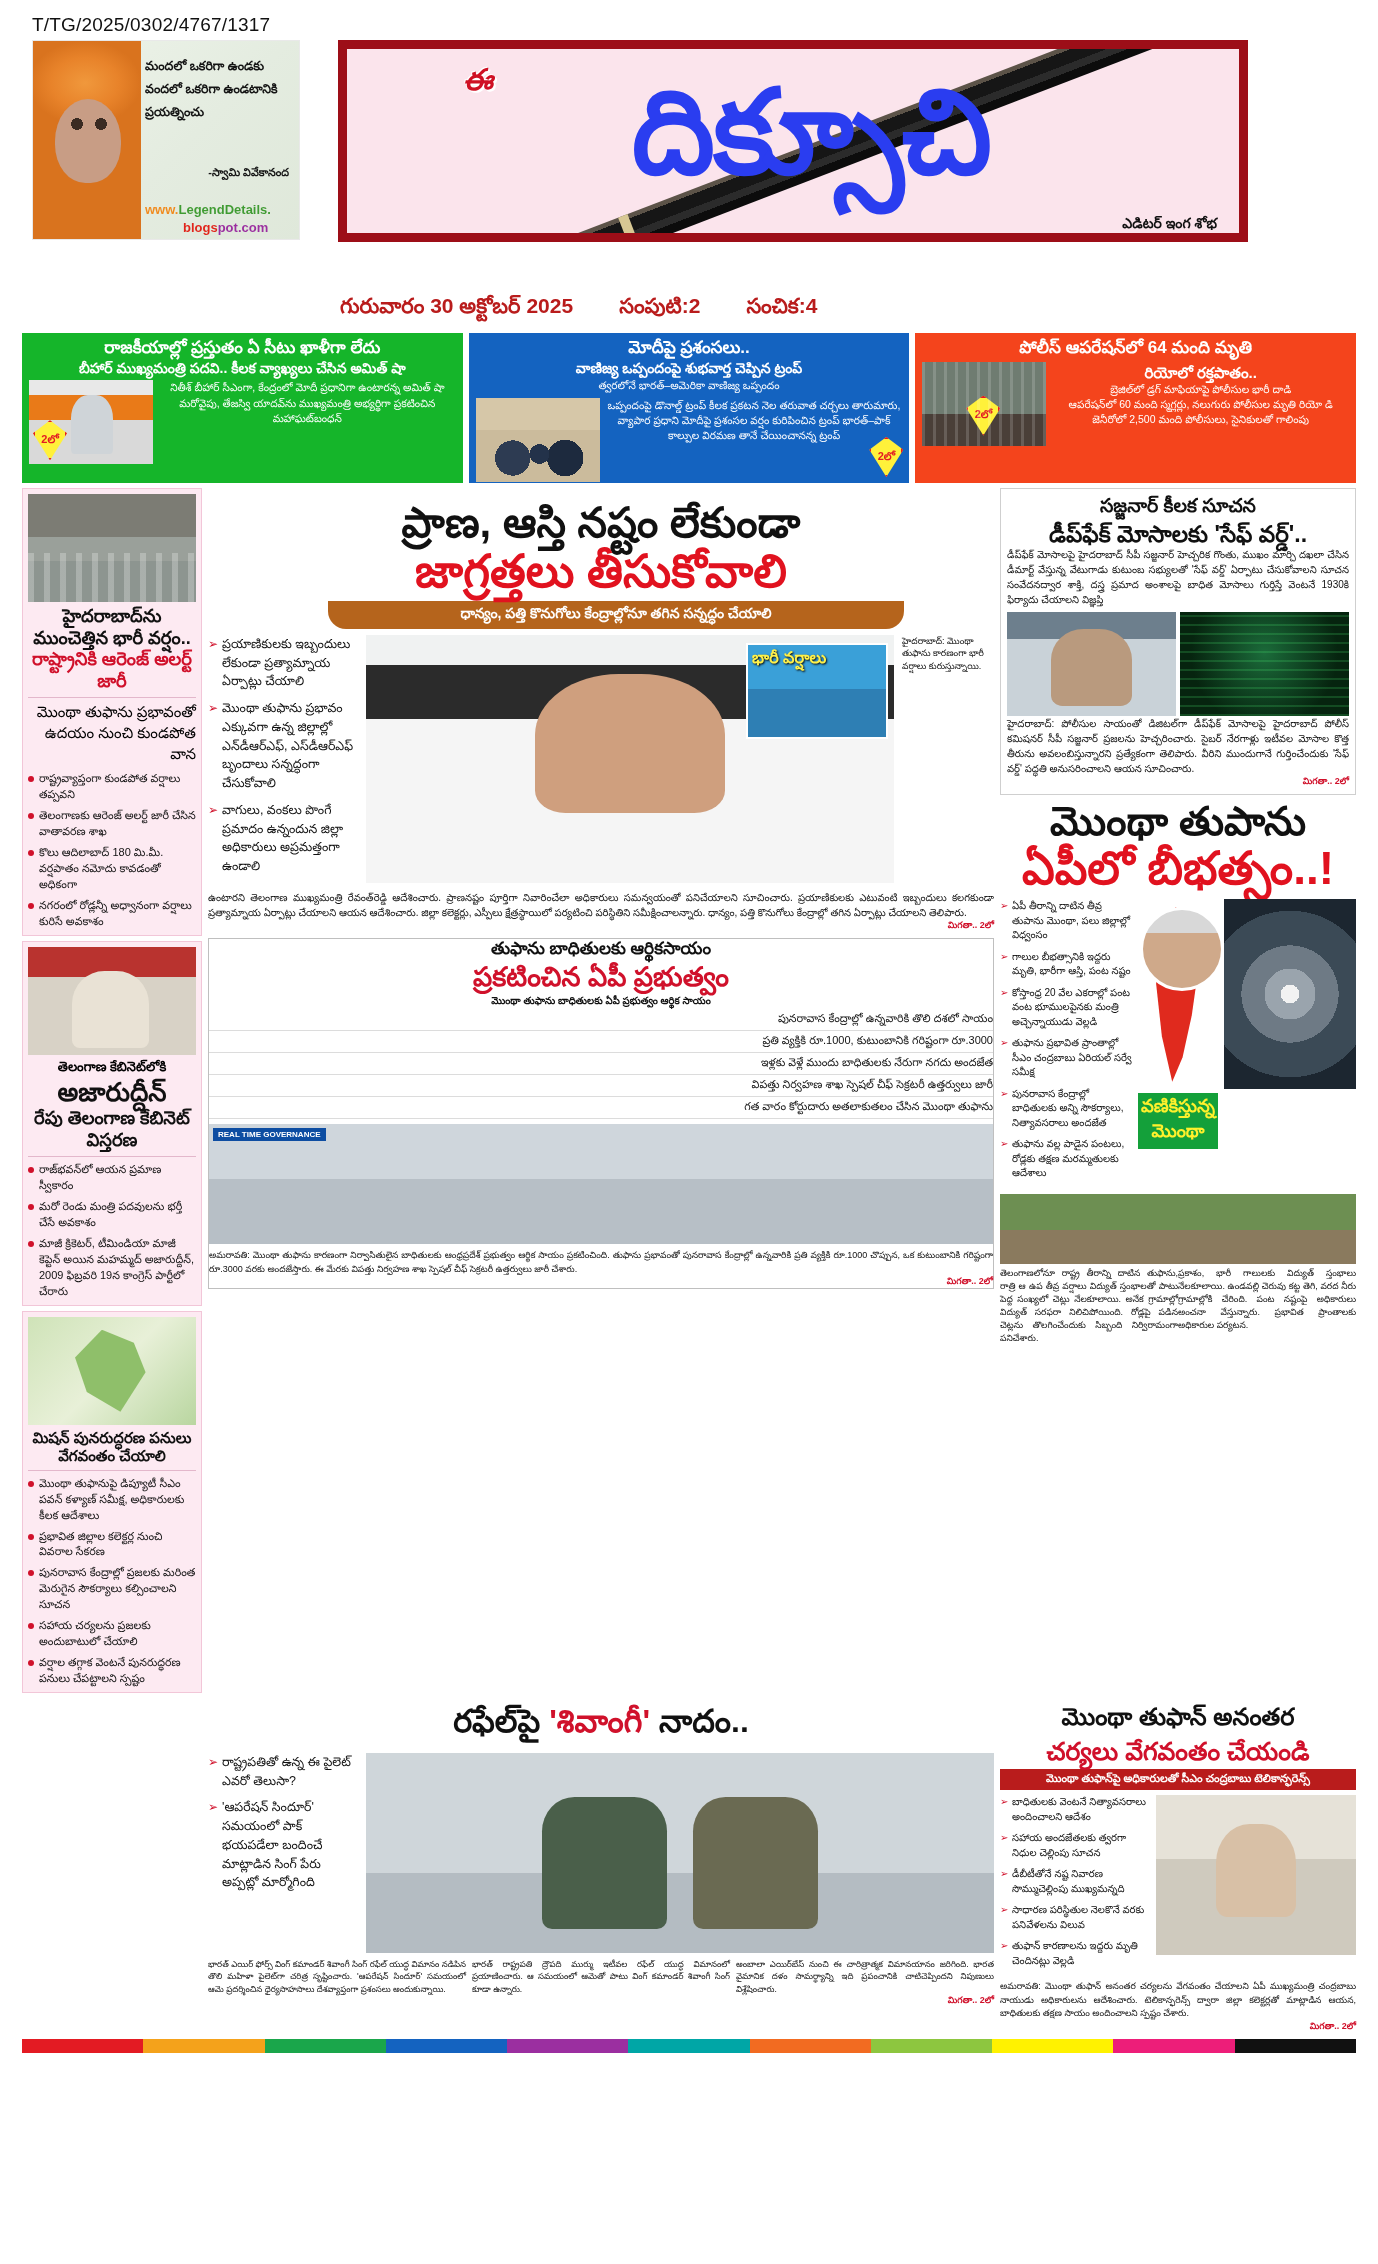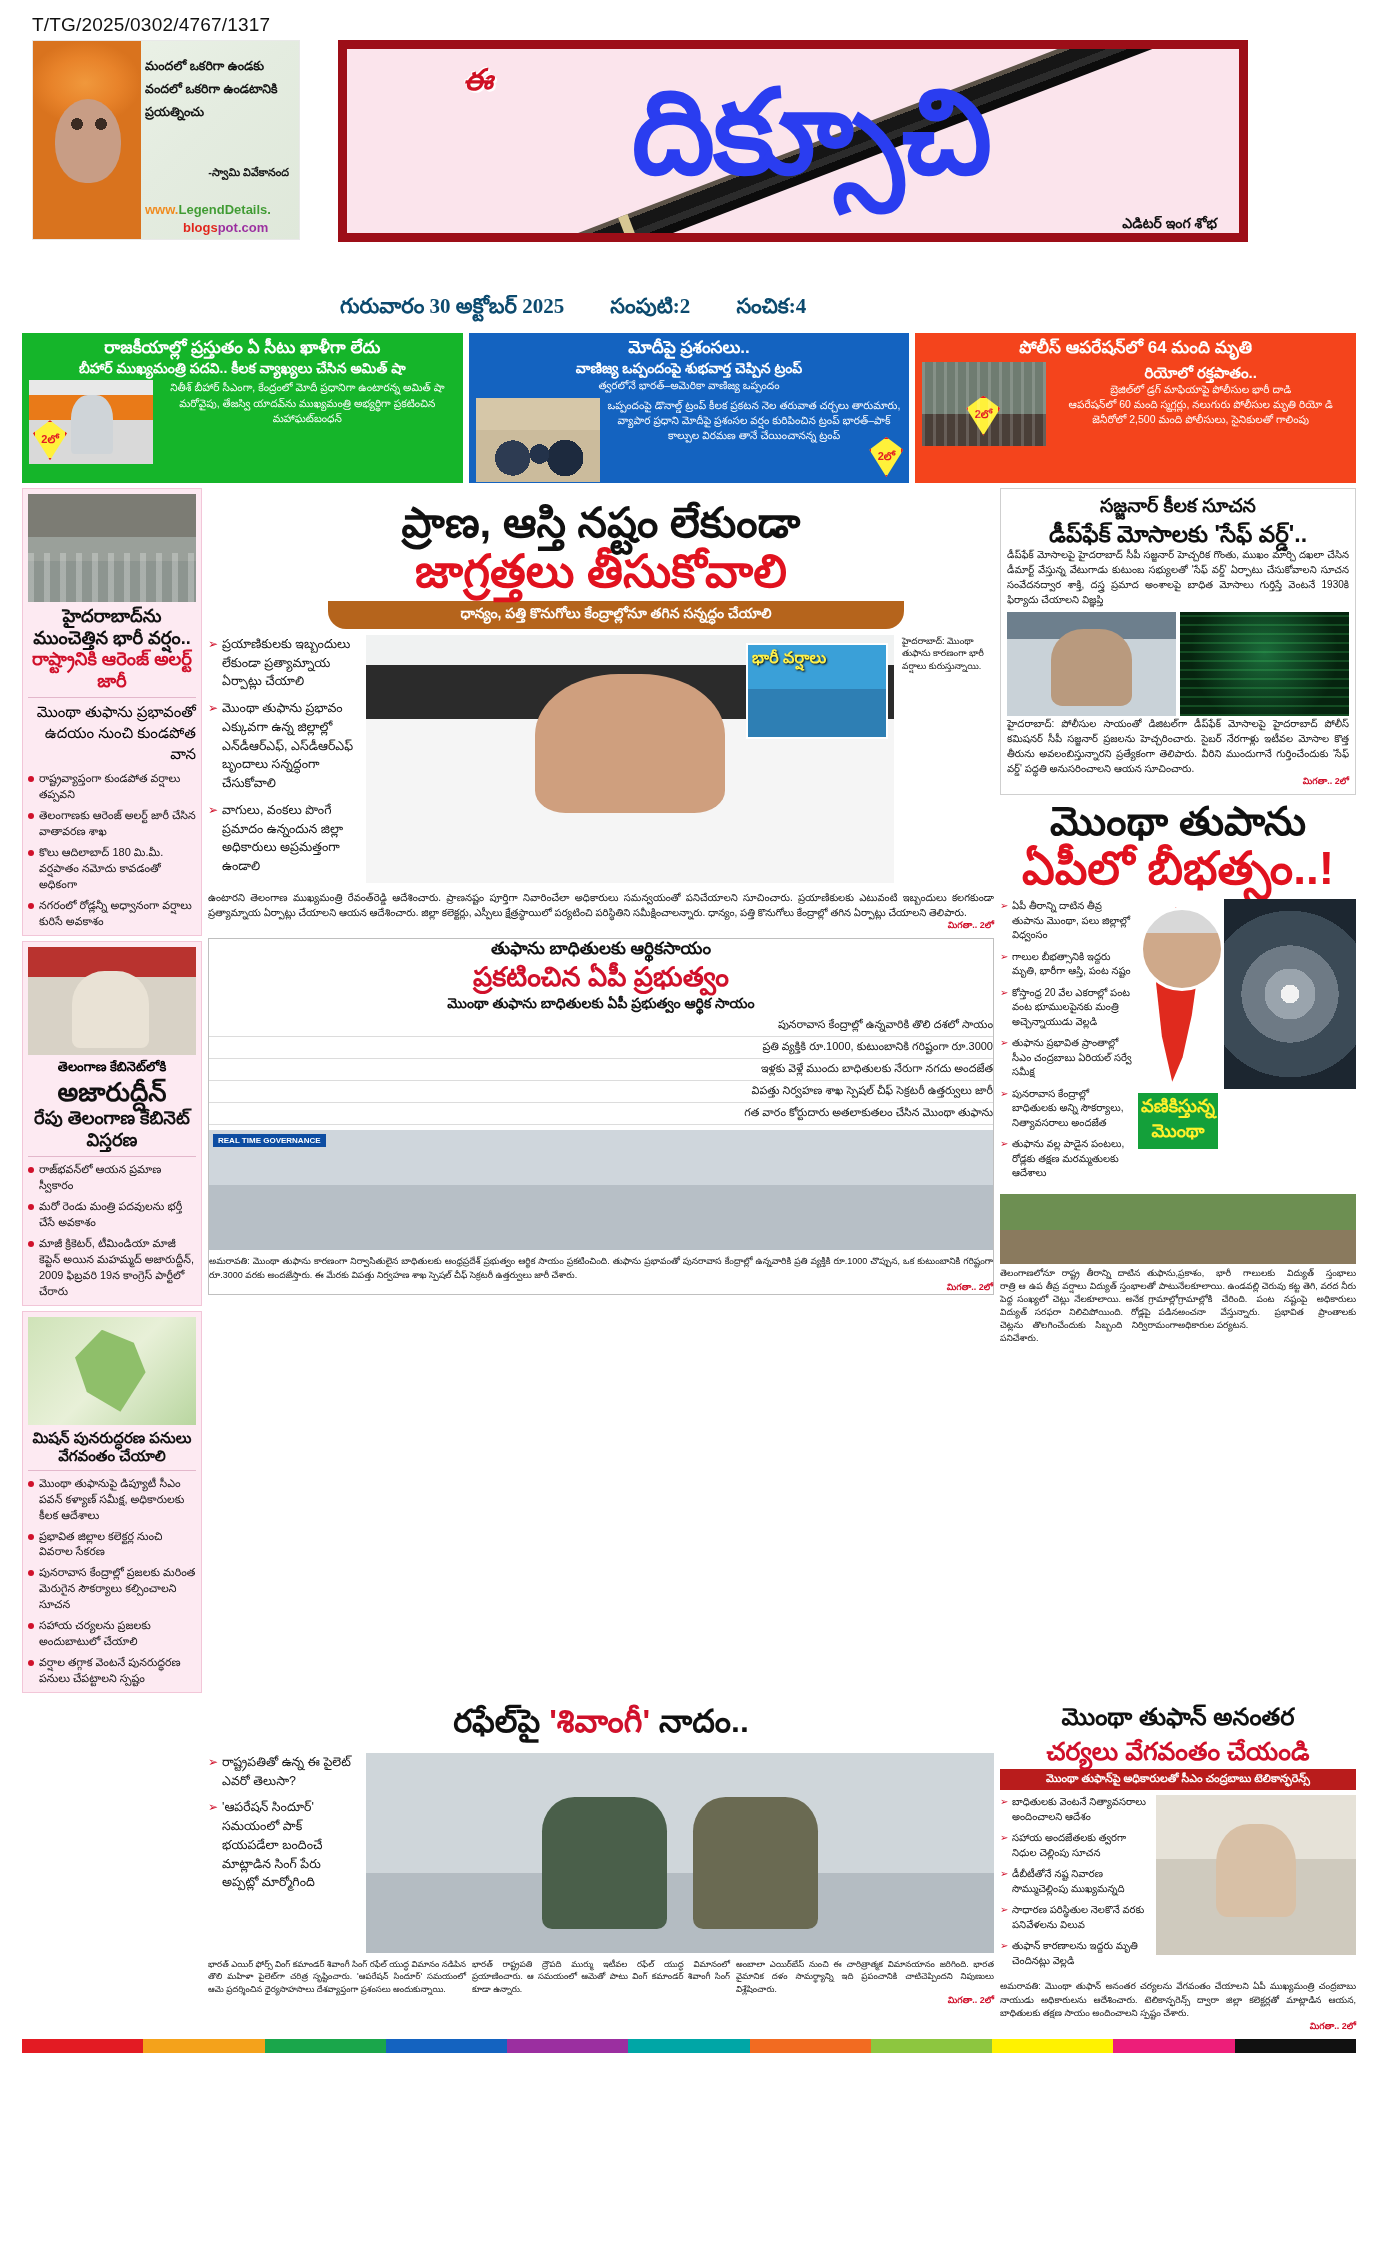--- a/index.html
+++ b/index.html
@@ -64,21 +64,21 @@
   }
   .mast-title {
     position: absolute; left: 66px; top: 24px; right: 30px;
     font-size: 118px; line-height: 1; font-weight: 900; color: #2a3df0;
     letter-spacing: -2px; text-align: center;
   }
   .mast-editor { position: absolute; right: 22px; bottom: -2px; font-size: 14px; font-weight: 800; color: #111; }
 
   .dateline {
     display: flex; align-items: center; gap: 46px; padding: 4px 0 6px 330px;
-    font-size: 21px; font-weight: 800; color: #0c4a6e; font-family: Liberation Serif, serif;
+    font-size: 21px; font-weight: 800; color: #b91c1c;
   }
   .colorbars { position: absolute; left: 300px; top: 376px; display:flex; }
   .colorbars i { width: 13px; height: 13px; display:block; }
 
   
   .strip { display: flex; gap: 6px; margin: 4px 12px 0 12px; height: 150px; }
   .nbox { flex: 1; position: relative; padding: 5px 7px; color: #fff; overflow:hidden; }
   .nbox.green { background: #15b52a; }
   .nbox.blue  { background: #1463c0; }
   .nbox.org   { background: #f4441c; }
@@ -171,21 +171,21 @@
      background: radial-gradient(circle at 50% 50%, #f2f2f2 0 8%, #9aa4ad 8% 22%, #6e7a85 22% 42%, #3b4a56 42% 72%, #1c2630 72% 100%); }
   .storm-cap { background:#14a03a; color:#fff12c; font-size:18px; font-weight:900; text-align:center; padding:3px; margin-top:4px; }
   .storm-cols { display:flex; margin-top:6px; }
   .storm-col { flex:1; font-size:9px; line-height:1.45; color:#111; text-align:justify; }
   .storm-col .im { width:100%; height:70px; margin-bottom:3px; background: linear-gradient(180deg,#6d8f52 0 52%, #8a7a5e 52% 100%); }
 
   
   .ap-box { border:1px solid #bfbfbf; }
   .ap-h1 { font-size:17px; font-weight:900; text-align:center; color:#111; }
   .ap-h2 { font-size:27px; font-weight:900; text-align:center; color:#d0112b; line-height:1.12; }
-  .ap-sub { font-size:14px; font-weight:700; text-align:center; color:#111; margin-top:3px; }
+  .ap-sub { font-size:10px; font-weight:700; text-align:center; color:#111; margin-top:3px; }
   .ap-line { font-size:11px; text-align:right; color:#111; padding:3px 0; border-bottom:1px solid #dcdcdc; }
   .ap-img { width:100%; height:120px; margin-top:5px; position:relative; overflow:hidden;
      background: linear-gradient(180deg,#cfd6dc 0 46%, #b7bfc6 46% 100%); }
   .ap-img .banner { position:absolute; left:4px; top:4px; background:#0d4da2; color:#fff; font-size:8px; font-weight:800; padding:2px 5px; }
   .ap-txt { font-size:9px; line-height:1.5; color:#111; text-align:justify; margin-top:5px; }
 
   
   .bottom { display:flex; gap:6px; margin:5px 12px 0 12px; }
   .bt-l { width:180px; }
   .bt-c { flex:1; }

